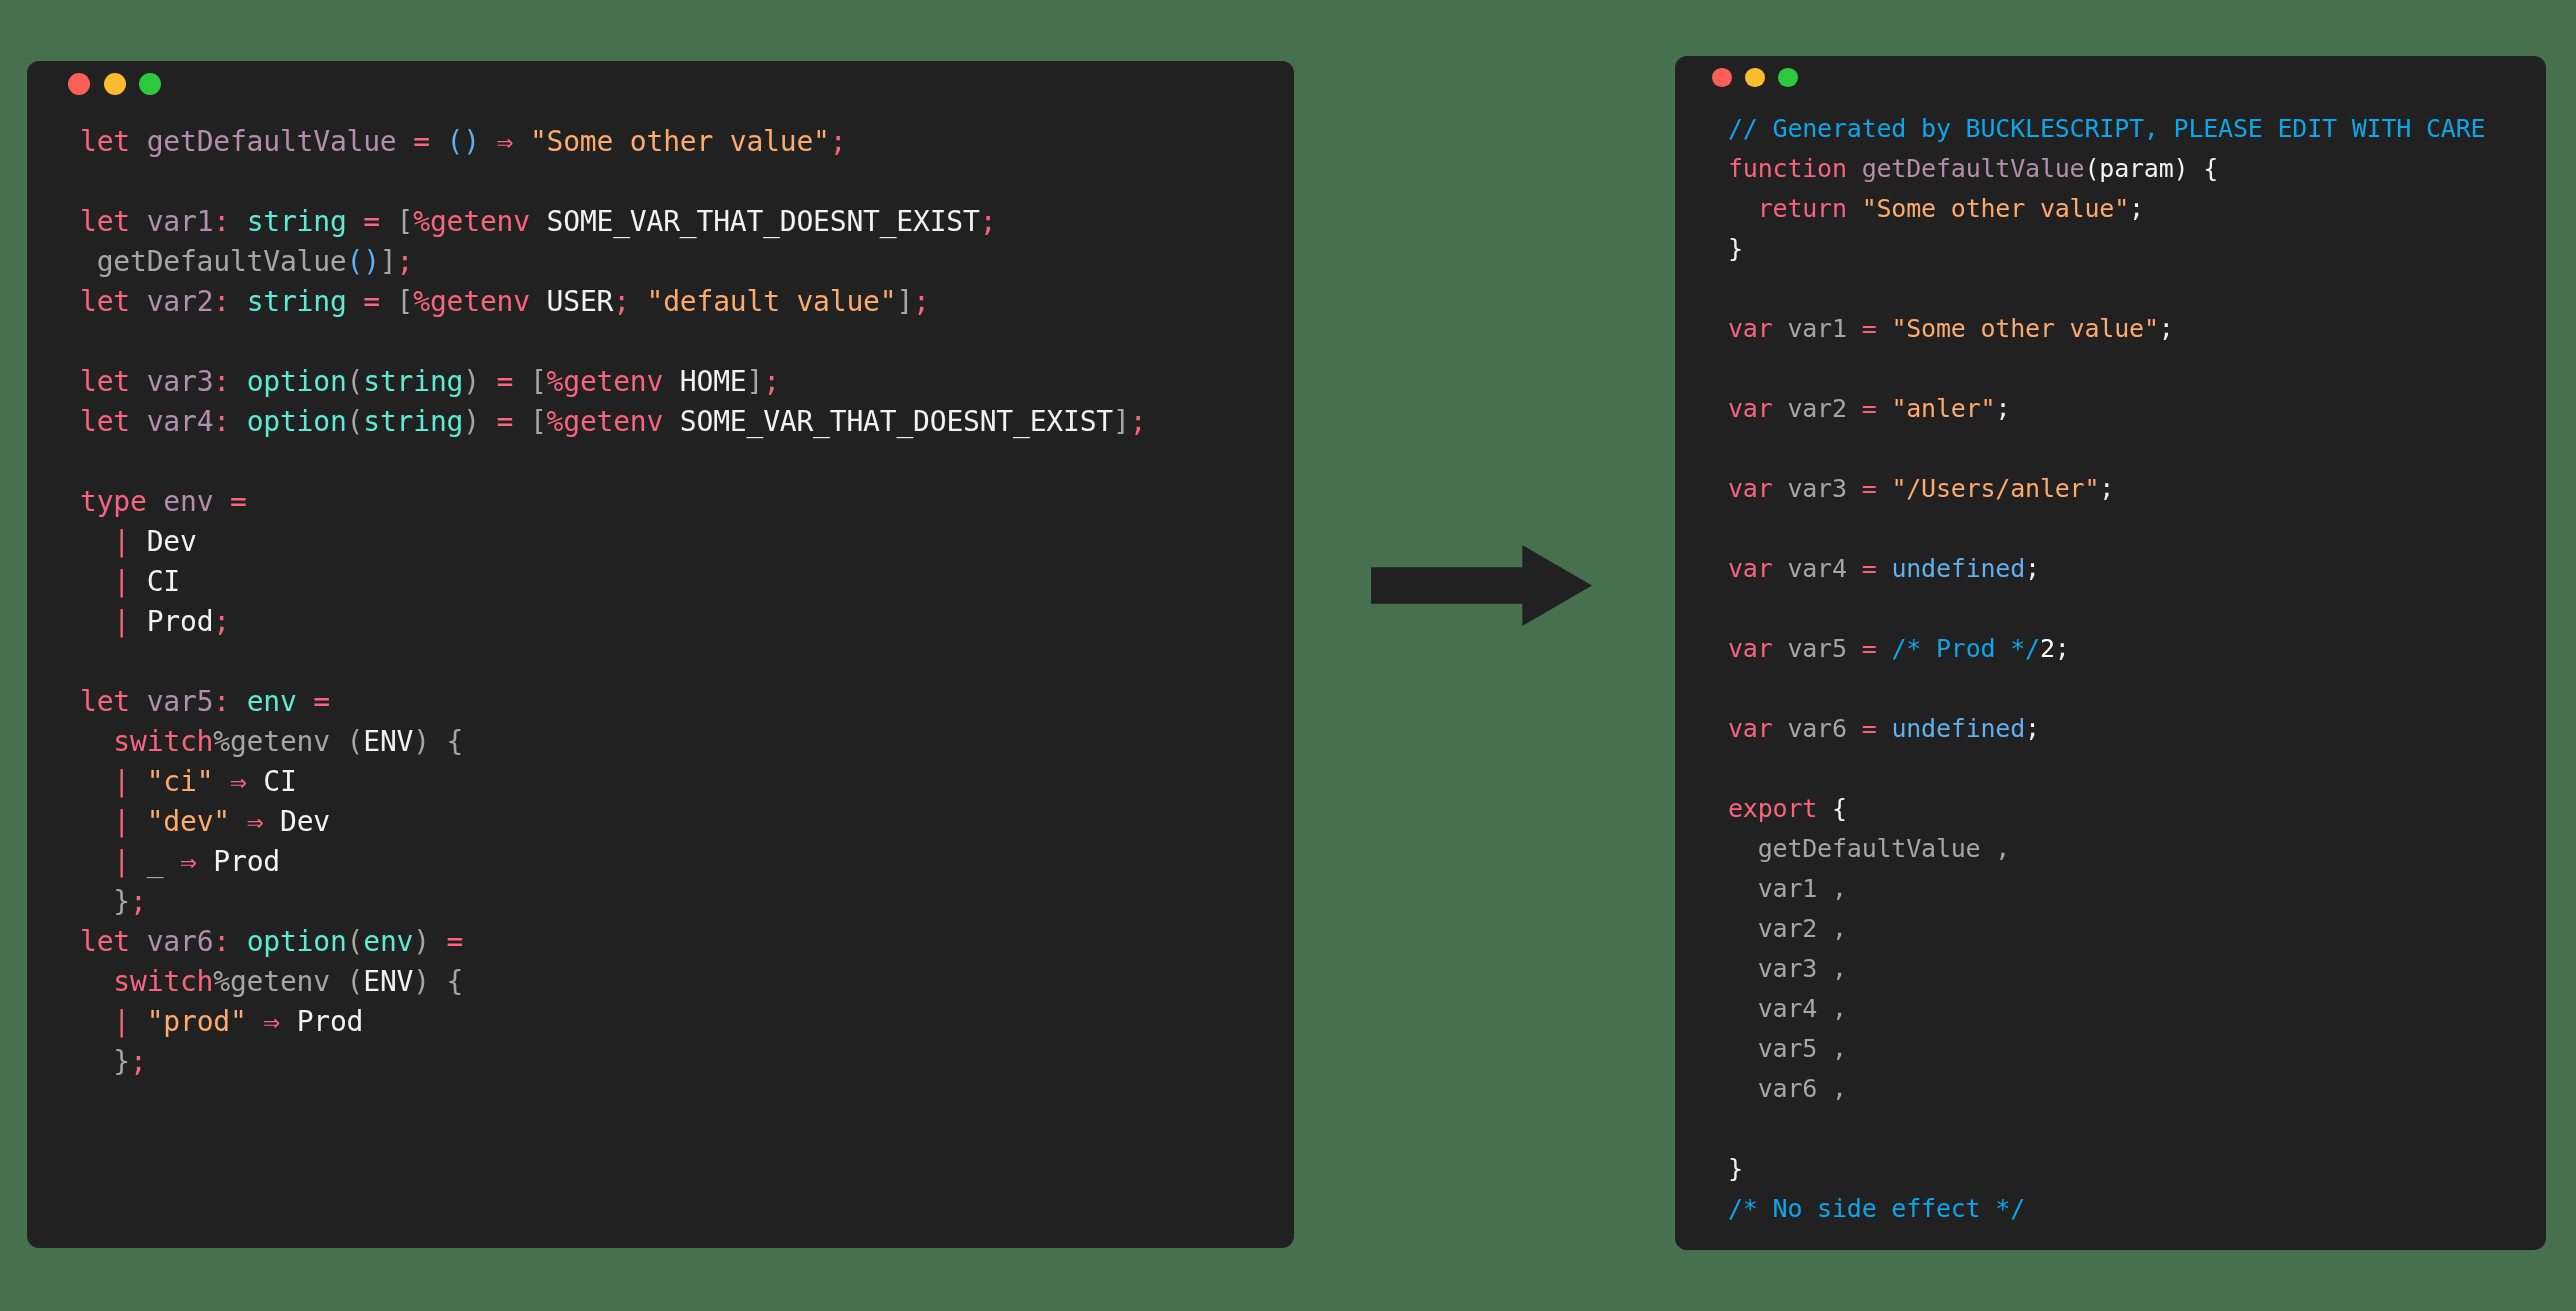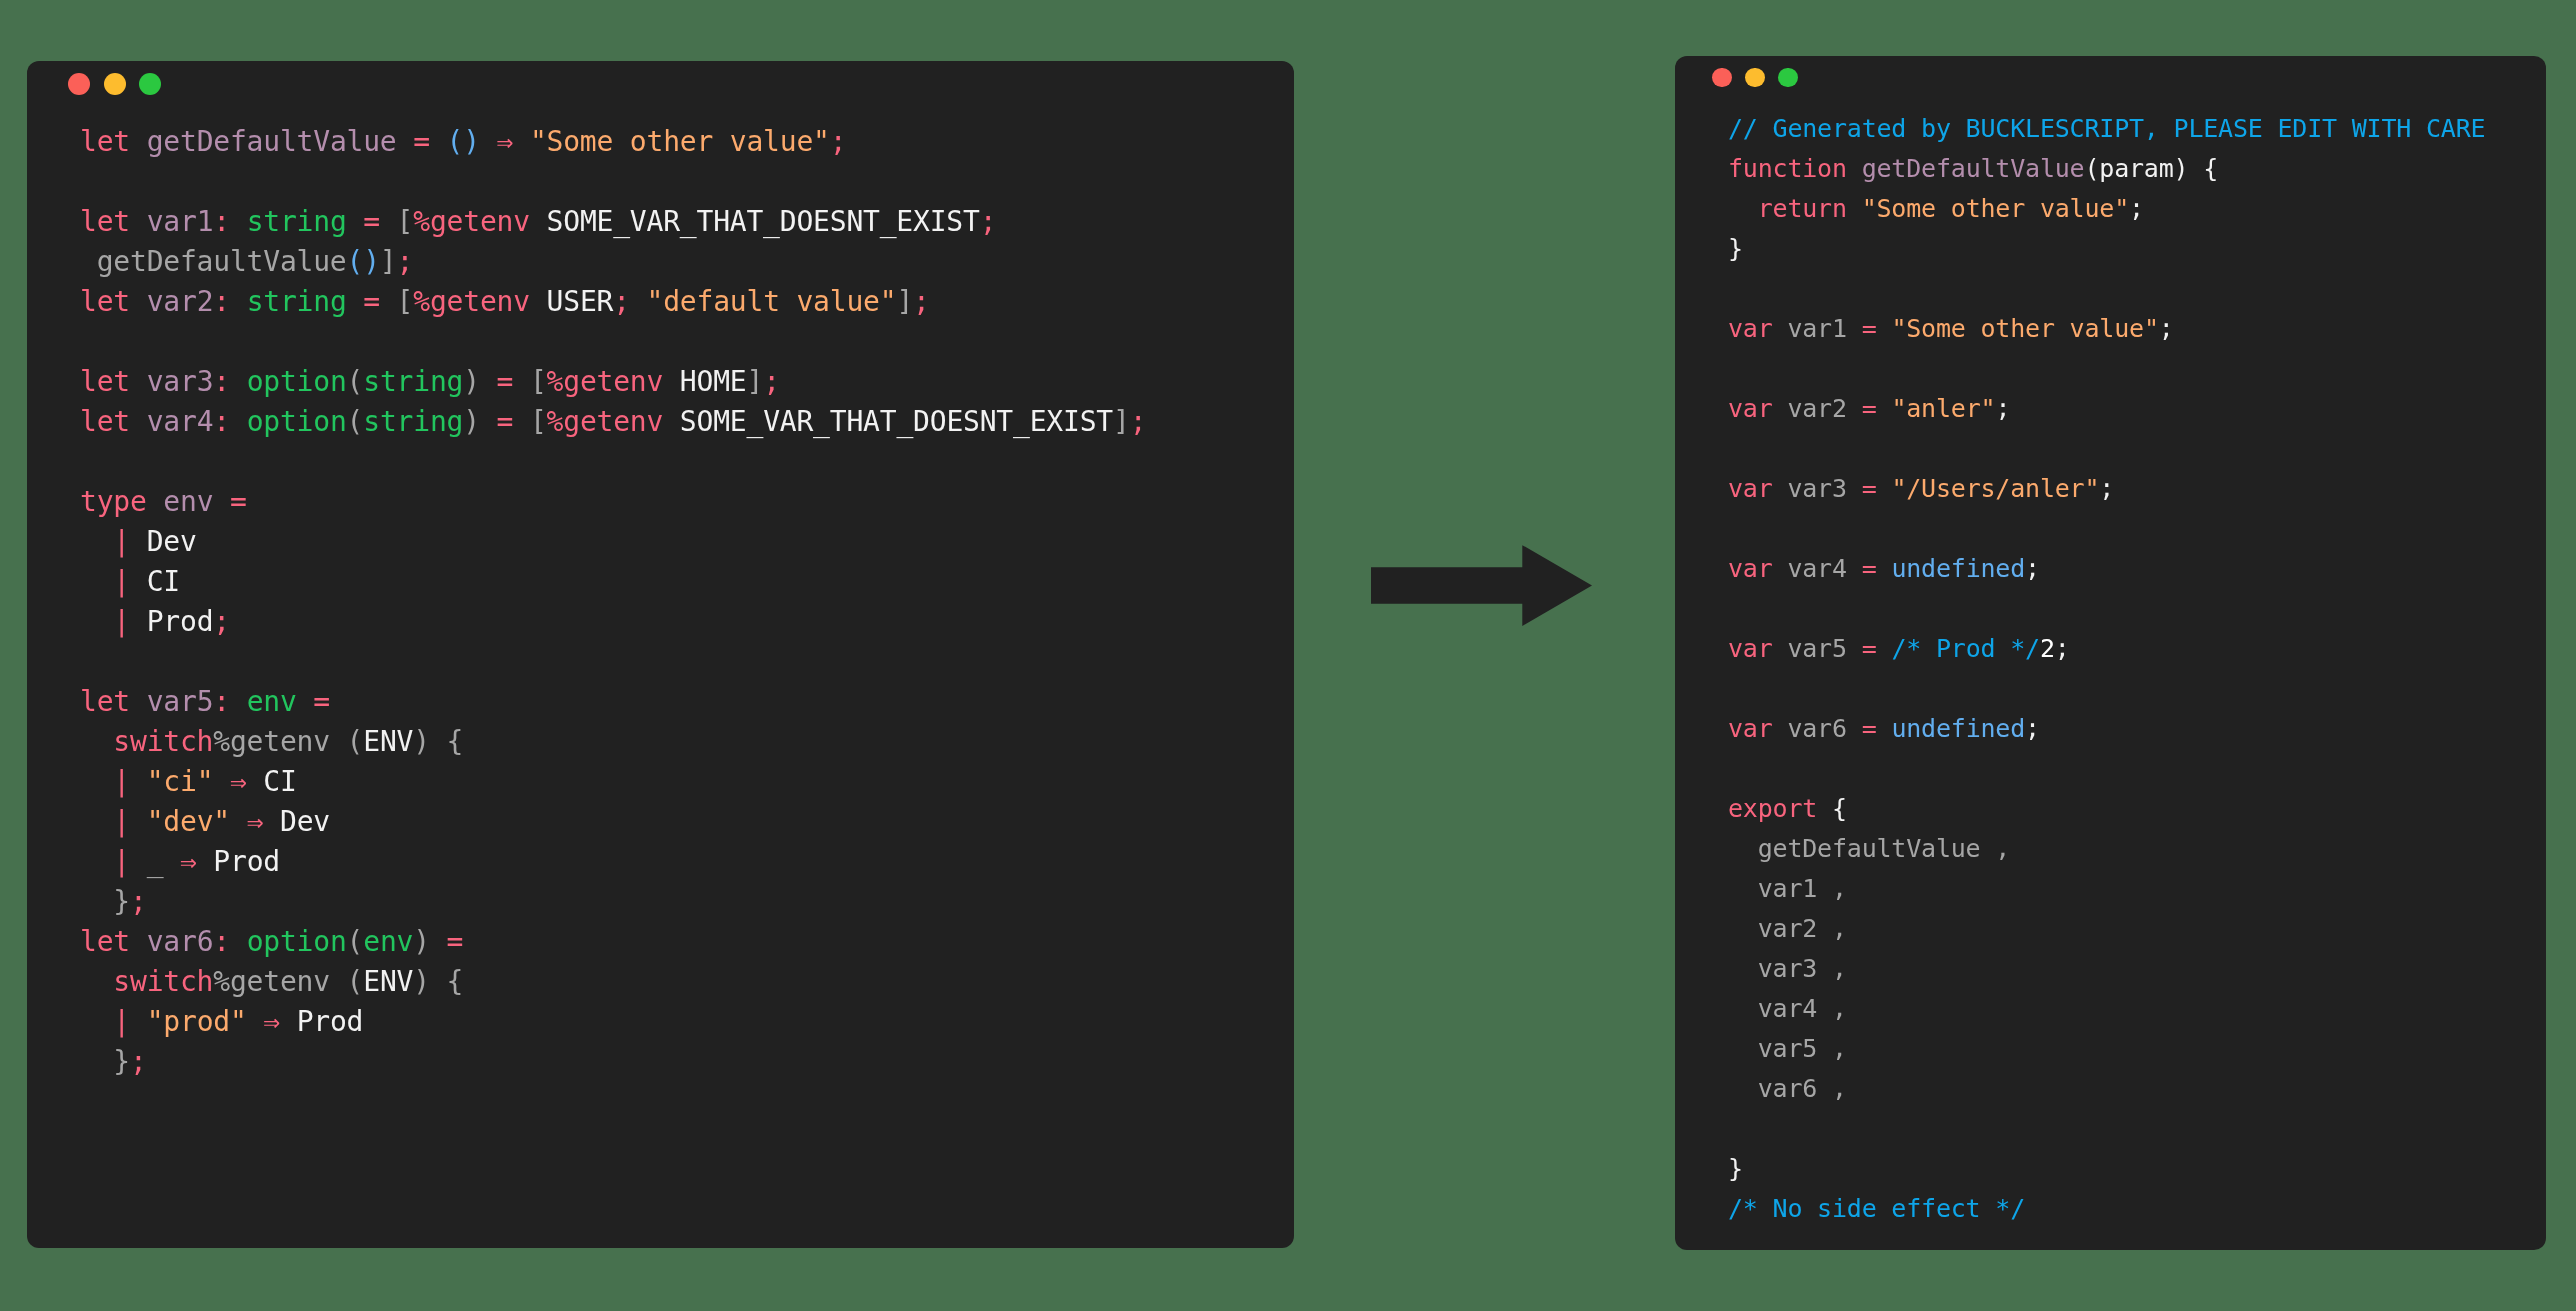--- a/index.html
+++ b/index.html
@@ -84,21 +84,21 @@
     padding-left: 53px;
     padding-top: 10.2px;
     letter-spacing: -0.2px;
   }
   .line { min-height: 1em; }
 
   
   .kw       { color: #f8647e; }   
   .purple   { color: #b48ead; }
   .str      { color: #fcaa6d; }   
-  .type     { color: #22c55e; }
+  .type     { color: #5eead4; }
   .punct    { color: #a6a6a6; }   
   .plain    { color: #f2f2f2; }   
   .cmt      { color: #0ea5e9; }   
   .blue     { color: #62aeef; }   
   .num      { color: #ffffff; }
   .pipe     { color: #f8647e; }
   .arrow    { color: #f8647e; }
 
   
   .arrow-shape {

